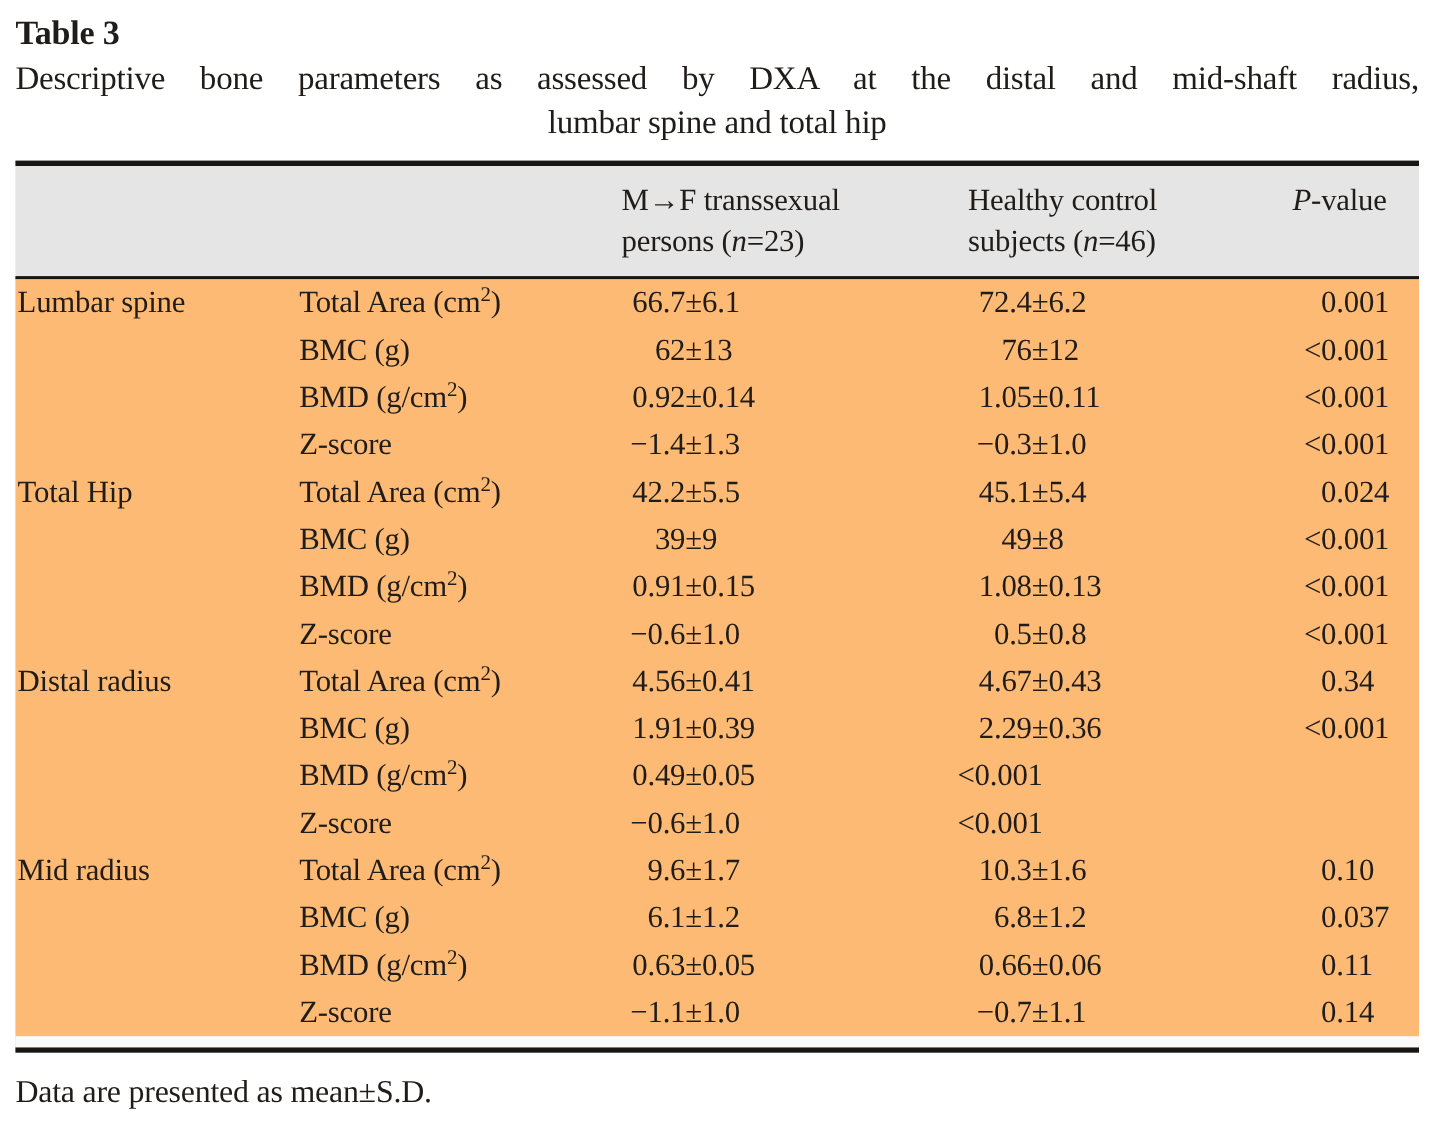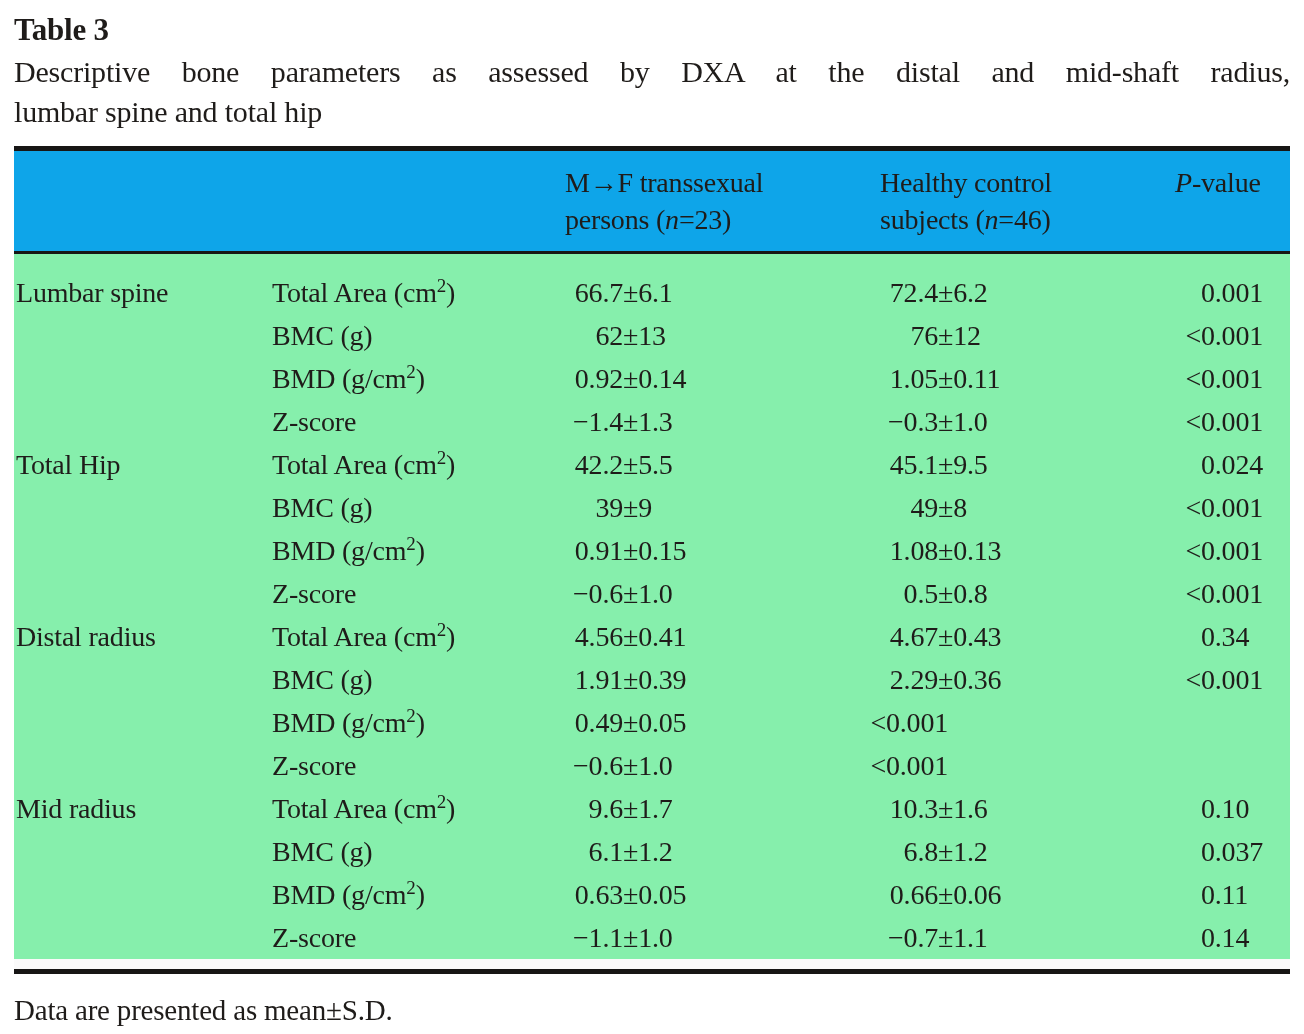--- a/index.html
+++ b/index.html
@@ -7,44 +7,44 @@
     width:1304px; height:1034px;
     font-family:"Liberation Serif", serif;
     color:#1f1c1a;
     overflow:hidden;
   }
   .page { box-sizing:border-box; width:1304px; height:1034px; padding:10px 14px 0 14px; }
 
   .title { font-size:31px; font-weight:bold; line-height:40px; letter-spacing:-0.2px; }
   .caption { font-size:30px; line-height:40px; margin-top:2px; letter-spacing:-0.2px; }
   .caption-line1 { text-align:justify; text-align-last:justify; }
-  .caption-line2 { text-align:left; }
+  .caption-line2 { text-align:center; }
 
   .dxa-table {
     margin-top:14px;
     border-top:5px solid #171615;
     border-bottom:5px solid #171615;
     letter-spacing:-0.2px;
   }
   .thead {
     display:flex;
-    background:#0ea5e9;
+    background:#e5e5e5;
     border-bottom:3px solid #171615;
     padding:13px 0 13px 0;
     font-size:28px; line-height:37px;
   }
   .hc-spacer { width:551px; }
   .hc-mf     { width:315px; }
   .hc-hc     { width:295px; }
   .hc-p      { flex:1; }
   .it { font-style:italic; }
 
   .tbody {
-    background:#86efac;
-    padding-top:17px;
+    background:#fdba74;
+    padding-top:0;
     border-bottom:10px solid #fafafa;
   }
   .row { display:flex; height:43px; font-size:28px; }
   .row > div { line-height:43px; white-space:nowrap; }
   .c-group { width:256px; padding-left:2px; }
   .c-param { width:295px; }
   .c-val-mf { width:315px; }
   .c-val-hc { width:295px; }
   .c-p { flex:1; }
   .mean { display:inline-block; width:56px; text-align:right; }
@@ -110,21 +110,21 @@
     <div class="c-param"><span>Z-score</span><sup class="u2"></sup><span></span></div>
     <div class="c-val-mf"><span class="mean">−1.4</span><span>±</span><span>1.3</span></div>
     <div class="c-val-hc"><span class="mean">−0.3</span><span>±</span><span>1.0</span></div>
     <div class="c-p"><span class="p-prefix">&lt;</span><span>0.001</span></div>
   </div>
 
   <div class="row">
     <div class="c-group">Total Hip</div>
     <div class="c-param"><span>Total Area (cm</span><sup class="u2">2</sup><span>)</span></div>
     <div class="c-val-mf"><span class="mean">42.2</span><span>±</span><span>5.5</span></div>
-    <div class="c-val-hc"><span class="mean">45.1</span><span>±</span><span>9.5</span></div>
+    <div class="c-val-hc"><span class="mean">45.1</span><span>±</span><span>5.4</span></div>
     <div class="c-p"><span class="p-prefix"></span><span>0.024</span></div>
   </div>
 
   <div class="row">
     <div class="c-group"></div>
     <div class="c-param"><span>BMC (g)</span><sup class="u2"></sup><span></span></div>
     <div class="c-val-mf"><span class="mean">39</span><span>±</span><span>9</span></div>
     <div class="c-val-hc"><span class="mean">49</span><span>±</span><span>8</span></div>
     <div class="c-p"><span class="p-prefix">&lt;</span><span>0.001</span></div>
   </div>

